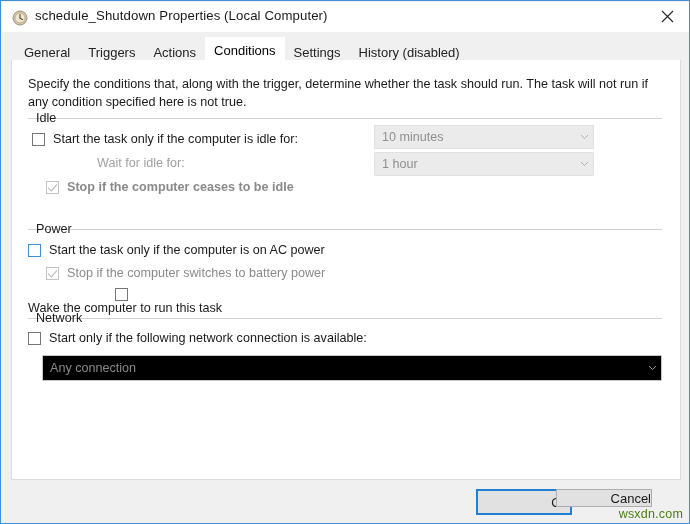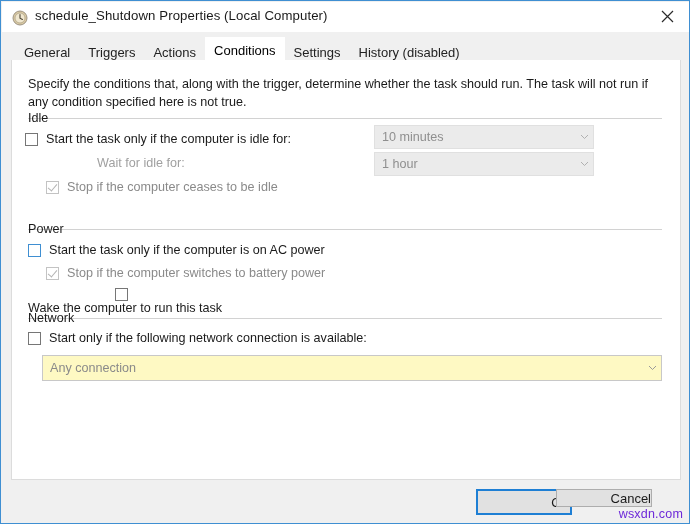--- a/index.html
+++ b/index.html
@@ -124,20 +124,21 @@
     position: absolute;
     left: 16px;
     font-size: 12.6px;
     color: #1a1a1a;
     height: 16px;
   }
   .group-header .gh-label {
     float: left;
     padding-right: 8px;
     line-height: 16px;
+    margin-left: 8px;
   }
   .group-header .gh-rule {
     display: block;
     margin-left: 0;
     height: 8px;
     border-bottom: 1px solid #d2d2d2;
   }
 
   
   .row {
@@ -201,21 +202,21 @@
     overflow: hidden;
   }
   .combo .carrow {
     width: 18px;
     flex: 0 0 auto;
     display: flex;
     align-items: center;
     justify-content: center;
   }
   .combo.wide {
-    background: #fef9c3;
+    background: #000000;
     border-color: #c8c8c8;
     color: #8a8a8a;
   }
 
   
   .btn {
     position: absolute;
     box-sizing: border-box;
     background: #e1e1e1;
     border: 1px solid #adadad;
@@ -229,21 +230,21 @@
   .btn.default {
     border: 2px solid #1e7fd4;
     background: #e1e1e1;
   }
 
   #watermark {
     position: absolute;
     right: 6px;
     bottom: 2px;
     font-size: 12.5px;
-    color: #6d28d9;
+    color: #4d7c0f;
     letter-spacing: .2px;
   }
 </style>
 </head>
 <body>
 
 <div id="window">
 
   <div id="titlebar">
     <span id="title-icon">
@@ -274,21 +275,21 @@
 
   <div id="tabpage">
 
     <div id="description">Specify the conditions that, along with the trigger, determine whether the task should run.  The task will not run  if any condition specified here is not true.</div>
 
     <div class="group-header" style="top:50px; width:634px;">
       <span class="gh-label">Idle</span>
       <span class="gh-rule"></span>
     </div>
 
-    <div class="row" style="left:13px; top:70px;text-align:right;">
+    <div class="row" style="left:20px; top:70px;text-align:right;">
       <span class="cb"></span>
       <span>Start the task only if the computer is idle for:</span>
     </div>
 
     <div class="combo" style="left:362px; top:65px; width:220px; height:24px;">
       <span class="ctext">10 minutes</span>
       <span class="carrow">
         <svg width="9" height="6" viewBox="0 0 9 6">
             <path d="M1 1 L4.5 4.5 L8 1" stroke="#b0b0b0" stroke-width="1" fill="none"></path>
           </svg>
@@ -299,21 +300,21 @@
 
     <div class="combo" style="left:362px; top:92px; width:220px; height:24px;">
       <span class="ctext">1 hour</span>
       <span class="carrow">
         <svg width="9" height="6" viewBox="0 0 9 6">
             <path d="M1 1 L4.5 4.5 L8 1" stroke="#b0b0b0" stroke-width="1" fill="none"></path>
           </svg>
       </span>
     </div>
 
-    <div class="row dim" style="left:34px; top:118px;">
+    <div class="row dim" style="left:34px; top:118px;font-weight:bold;">
       <span class="cb checked disabled"></span>
       <span>Stop if the computer ceases to be idle</span>
     </div>
 
 
     <div class="group-header" style="top:161px; width:634px;">
       <span class="gh-label">Power</span>
       <span class="gh-rule"></span>
     </div>
 

